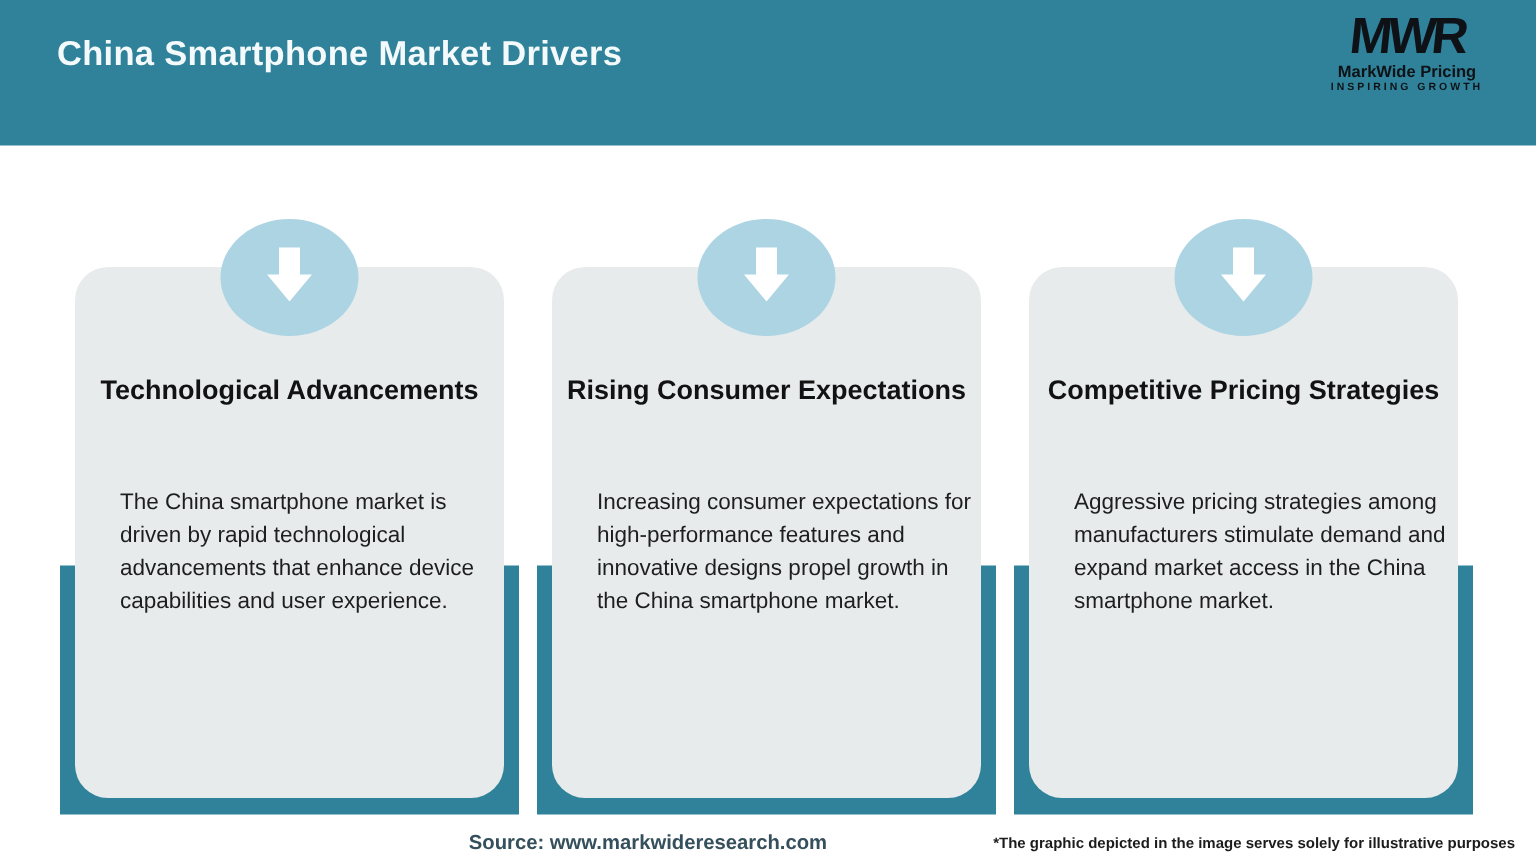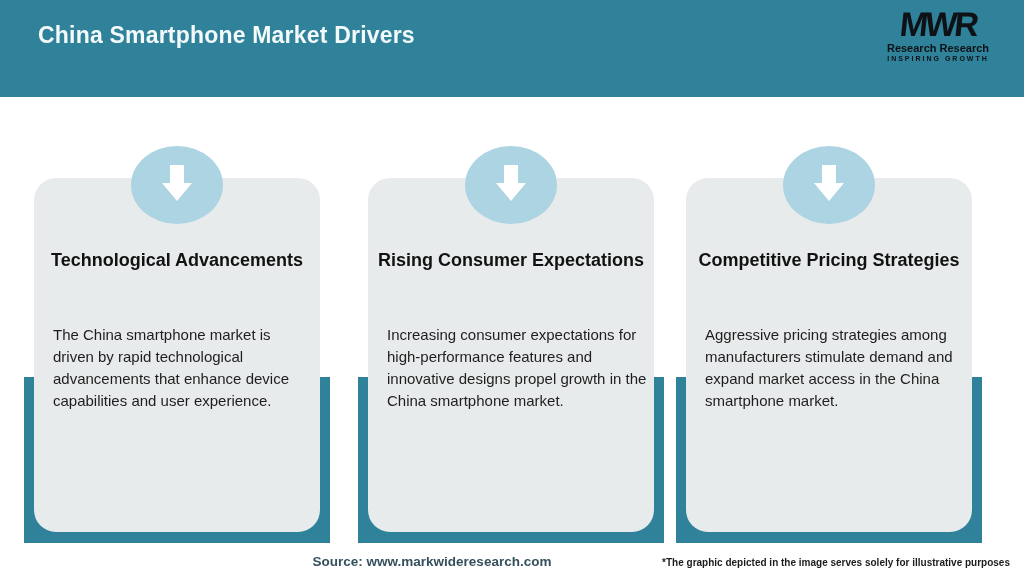--- a/index.html
+++ b/index.html
@@ -52,21 +52,21 @@
   .logo-tagline {
     font-size: 7px;
     font-weight: bold;
     letter-spacing: 2px;
     margin-top: 1px;
     white-space: nowrap;
   }
 
   
   .col { position: absolute; top: 0; width: 286px; height: 576px; }
-  .col-1 { left: 34px; }
+  .col-1 { left: 50px; }
   .col-2 { left: 368px; }
   .col-3 { left: 686px; }
 
   .backing {
     position: absolute;
     left: -10px; top: 377px;
     width: 306px; height: 166px;
     background: #2F8299;
   }
   .card {
@@ -90,21 +90,21 @@
   .badge svg { display: block; }
 
   .card-title {
     margin: 72px 8px 0 8px;
     text-align: center;
     font-size: 18px;
     font-weight: bold;
     color: #121212;
   }
   .card-body {
-    margin: 53px 6px 0 19px;
+    margin: 53px 6px 0 30px;
     font-size: 15px;
     line-height: 22px;
     color: #1E1E1E;
   }
 
   
   .source-line {
     position: absolute;
     left: 0; top: 554px;
     width: 864px;
@@ -123,21 +123,21 @@
 </style>
 </head>
 <body>
 
 <div class="canvas">
 
   <div class="header">
     <div class="page-title">China Smartphone Market Drivers</div>
     <div class="logo">
       <div class="logo-monogram">MWR</div>
-      <div class="logo-company">Research Research</div>
+      <div class="logo-company">MarkWide Pricing</div>
       <div class="logo-tagline">INSPIRING GROWTH</div>
     </div>
   </div>
 
   <div class="col col-1">
     <div class="backing"></div>
     <div class="card">
       <div class="card-title">Technological Advancements</div>
       <div class="card-body">The China smartphone market is driven by rapid technological advancements that enhance device capabilities and user experience.</div>
     </div>

